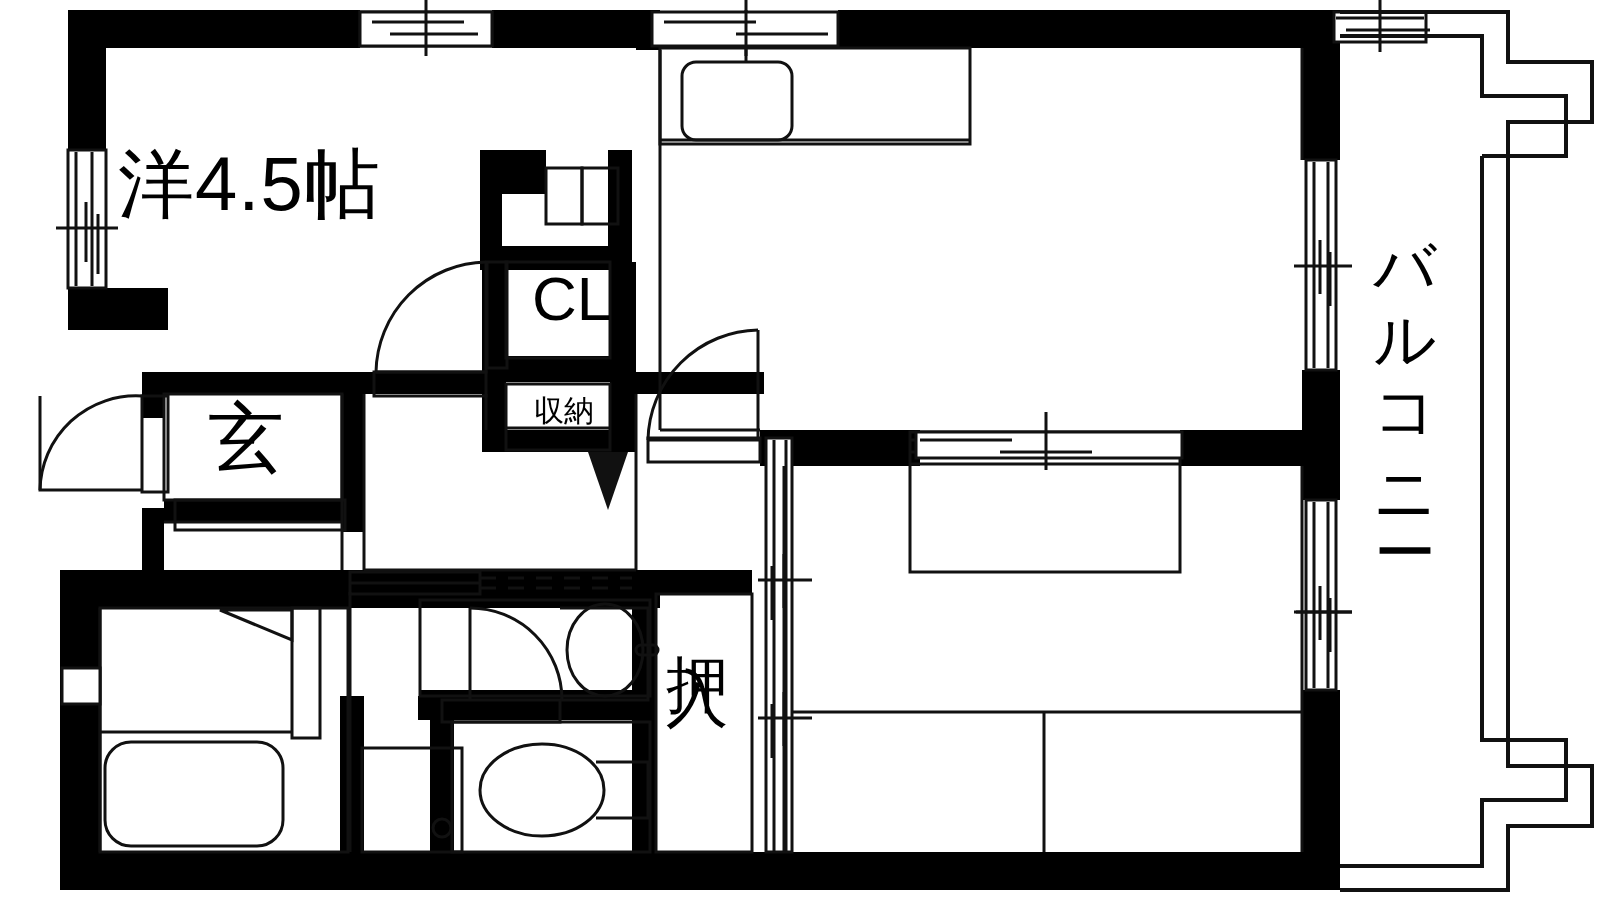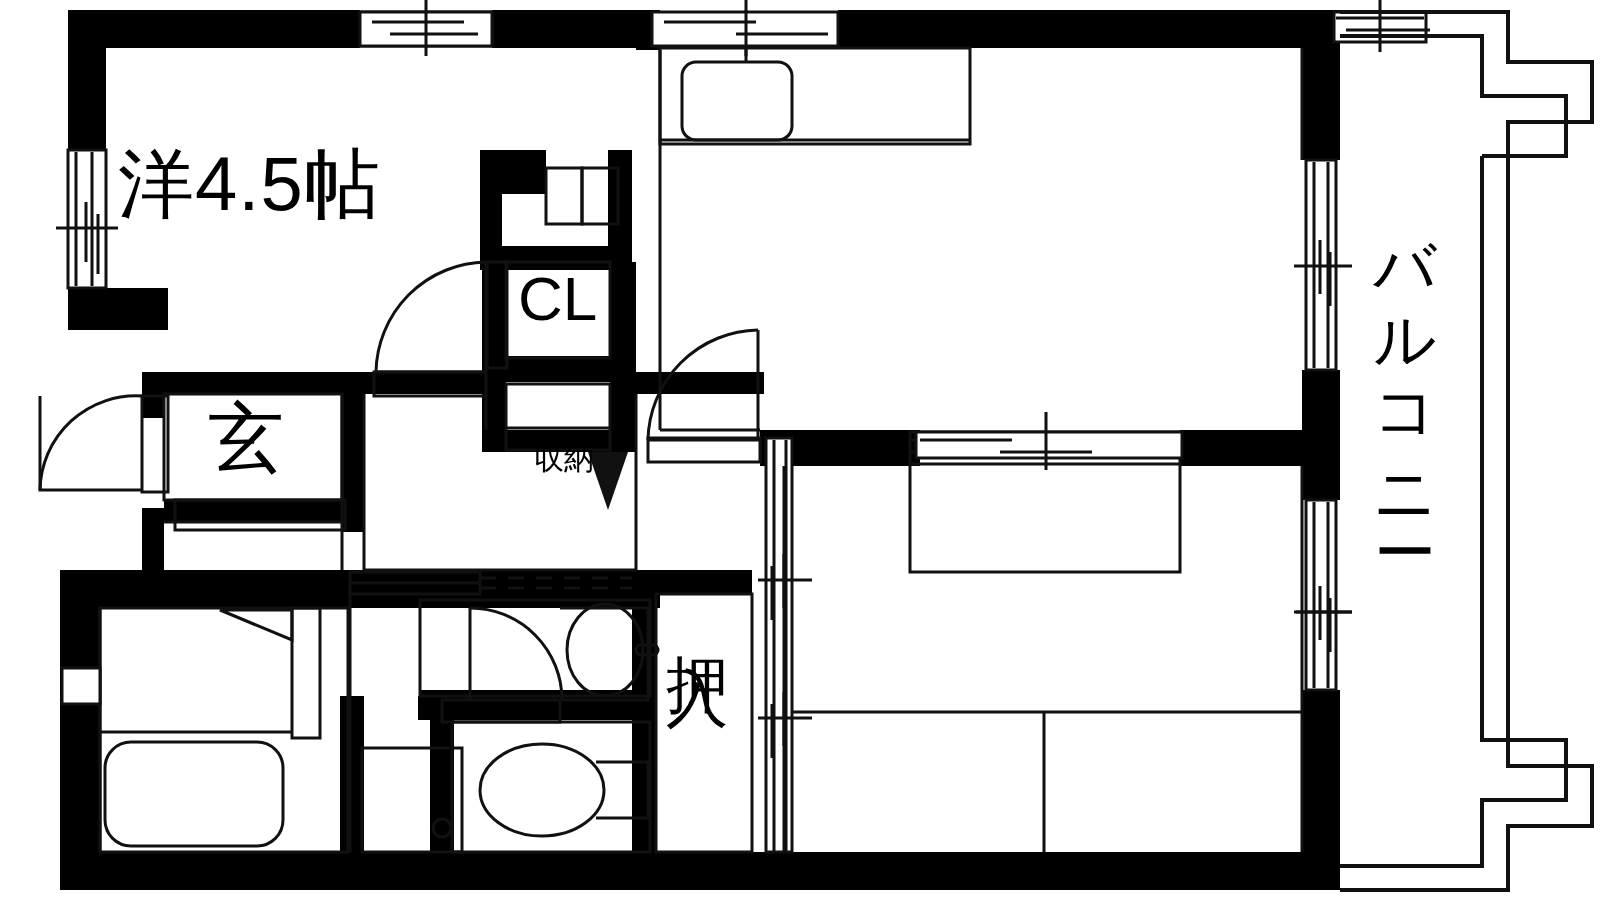--- a/index.html
+++ b/index.html
@@ -30,21 +30,21 @@
     position: absolute;
     color: #000000;
     font-family: "Liberation Sans", "DejaVu Sans", sans-serif;
     white-space: nowrap;
     line-height: 1;
     font-weight: 400;
     user-select: none;
   }
   .lbl-big   { font-size: 76px; letter-spacing: 1px; }
   .lbl-mid   { font-size: 62px; }
-  .lbl-small { font-size: 30px; margin-top: 48px; }
+  .lbl-small { font-size: 30px; }
   .lbl-vert {
     writing-mode: vertical-rl;
     text-orientation: upright;
     letter-spacing: 10px;
   }
 </style>
 </head>
 <body>
 
 <div id="plan-root">
@@ -302,19 +302,19 @@
   </svg>
 
   <div class="lbl lbl-big" style="left:118px; top:146px;">洋4.5帖</div>
 
 
 
   <div class="lbl lbl-mid lbl-vert" style="left:1374px; top:198px;">バルコニー</div>
 
   <div class="lbl lbl-big" style="left:208px; top:400px;">玄</div>
 
-  <div class="lbl lbl-mid" style="left:518px; top:268px;">CL</div>
+  <div class="lbl lbl-mid" style="left:532px; top:268px;">CL</div>
 
   <div class="lbl lbl-small" style="left:534px; top:396px;">収納</div>
 
   <div class="lbl lbl-mid lbl-vert" style="left:666px; top:606px;">押入</div>
 
 </div>
 
 </body></html>

